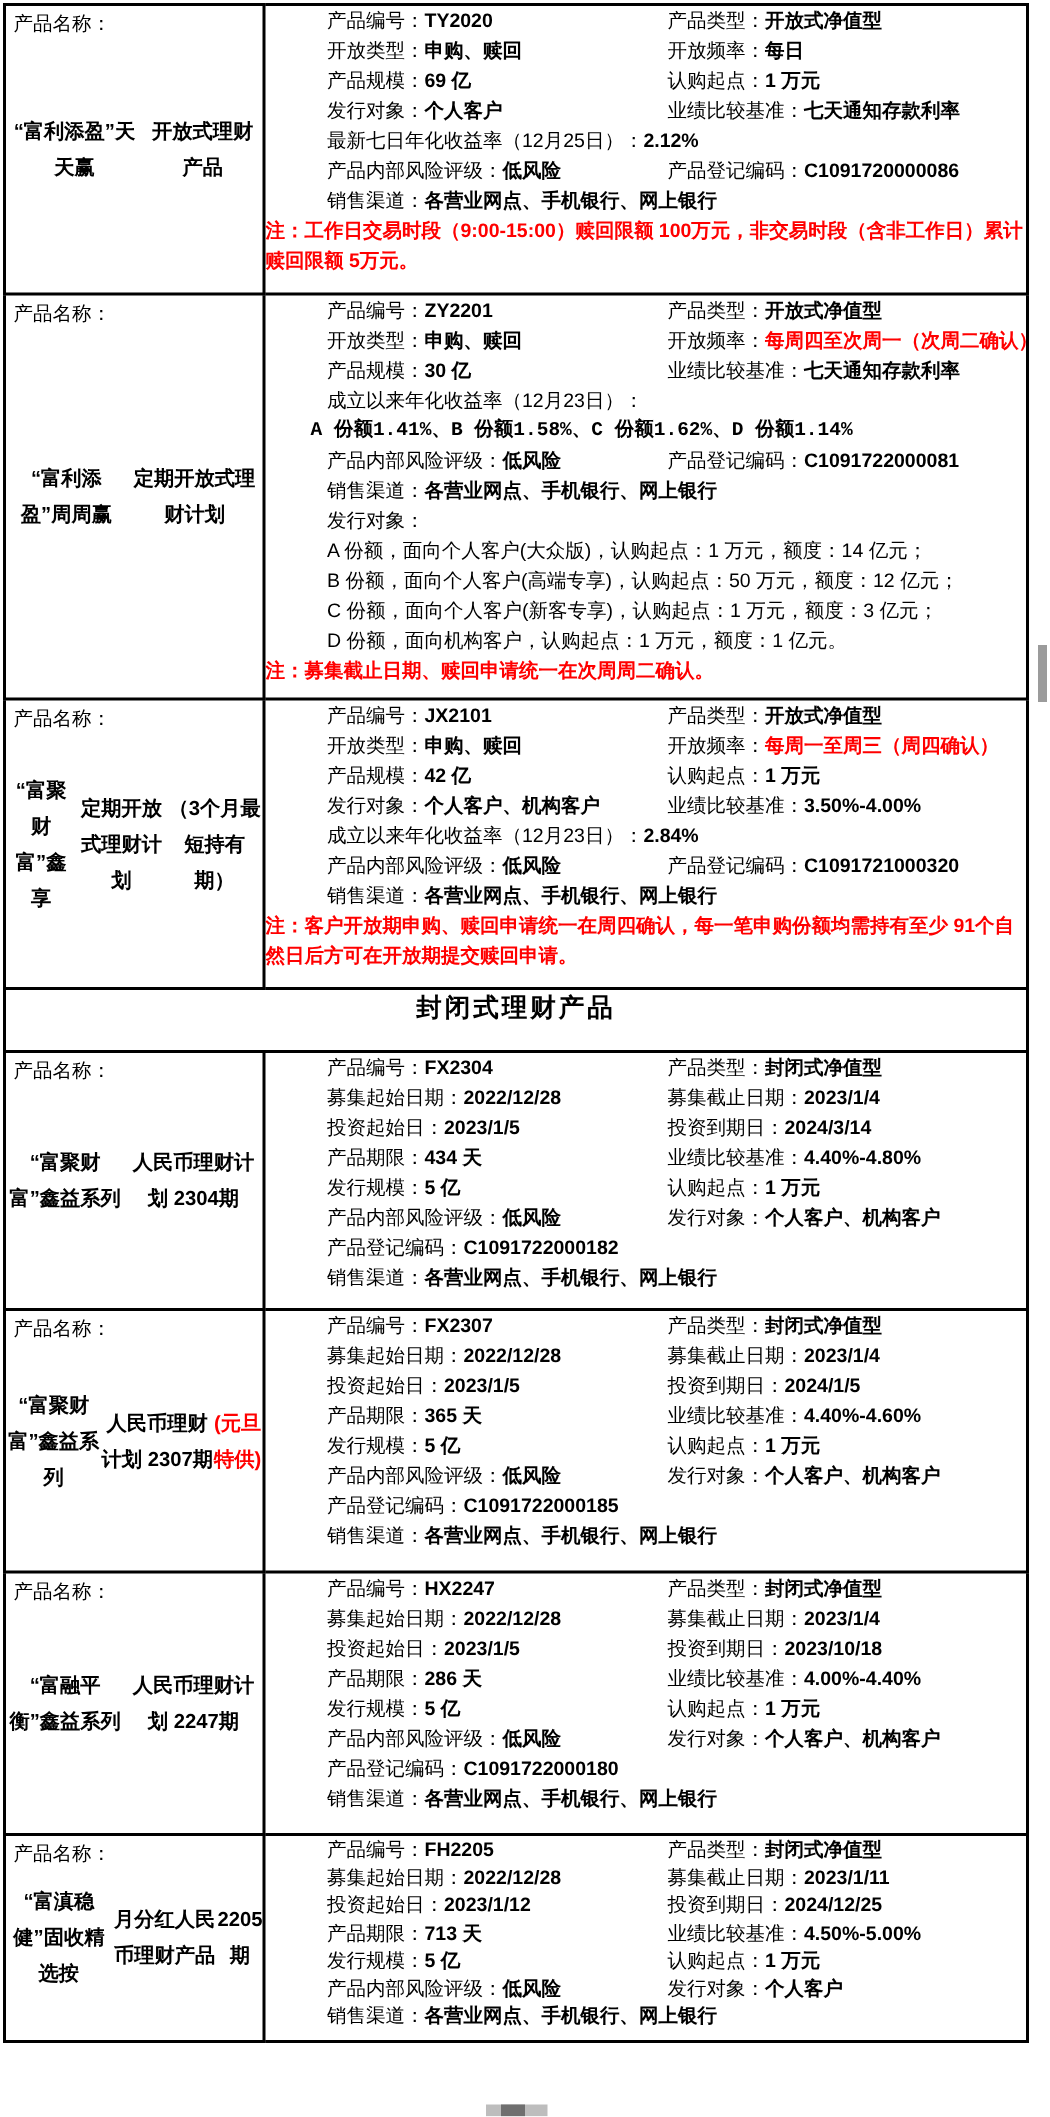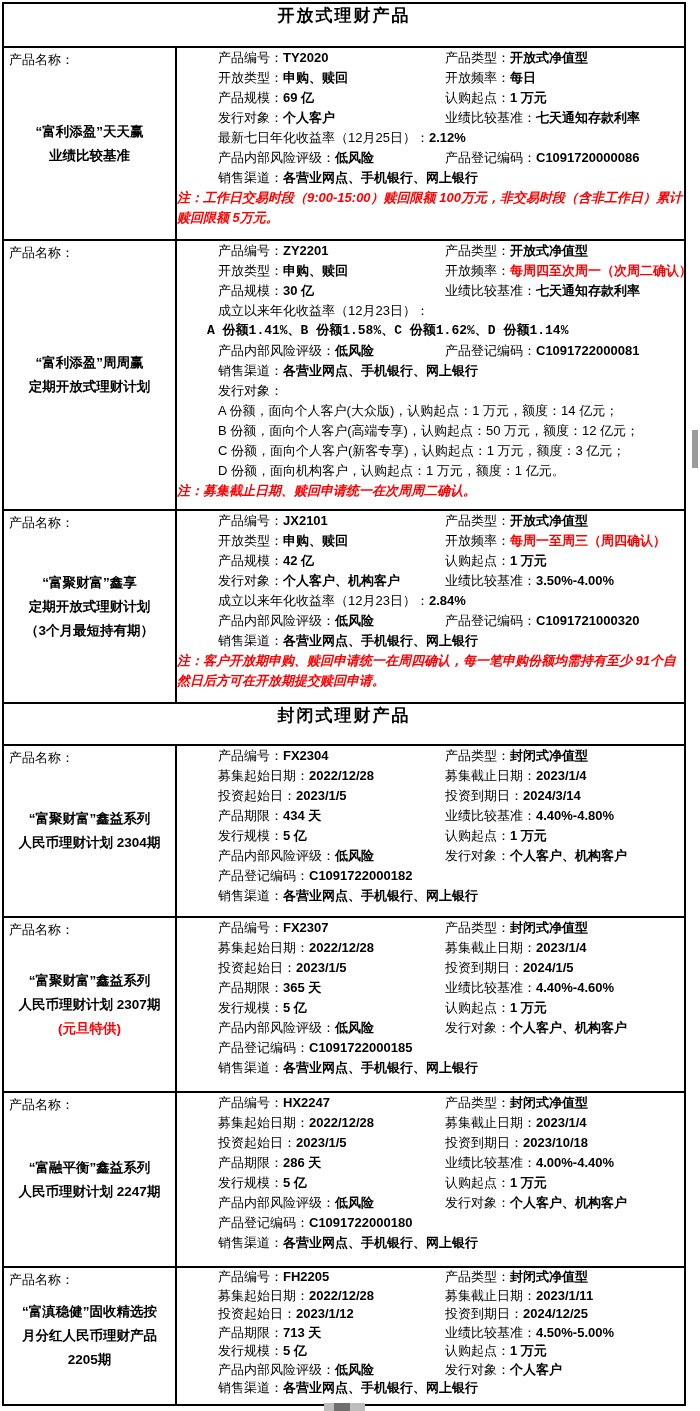--- a/index.html
+++ b/index.html
@@ -3,55 +3,52 @@
 <meta charset="utf-8">
 <style>
   html,body{margin:0;padding:0;background:#ffffff;}
   body{width:700px;height:1411px;font-family:"Liberation Sans","DejaVu Sans",sans-serif;color:#000;}
   .sheet{position:relative;width:700px;height:1411px;background:#fff;overflow:hidden;}
   table.products{position:absolute;left:2px;top:2px;width:684px;border-collapse:collapse;table-layout:fixed;}
   table.products td{border:2px solid #000;vertical-align:top;padding:0;}
   td.section-title{text-align:center;font-weight:bold;font-size:17px;letter-spacing:2px;padding:9px 0 7px 0;}
   td.name-cell{position:relative;}
   .name-label{font-size:13px;padding:3px 2px 0 5px;}
-  .name-box{position:absolute;left:0;top:0;right:0;bottom:0;display:flex;flex-direction:column;justify-content:center;align-items:center;text-align:center;font-weight:bold;font-size:13.5px;line-height:24px;}
+  .name-box{position:absolute;left:0;top:0;right:0;bottom:0;display:flex;flex-direction:row;justify-content:center;align-items:center;text-align:center;font-weight:bold;font-size:13.5px;line-height:24px;}
   td.detail-cell{padding:3px 4px 0 7px;font-size:13px;line-height:20px;}
   td.detail-cell.tight{line-height:18.5px;margin-top:33px;}
   .line{white-space:nowrap;padding-left:41px;}
   .pair{display:flex;}
   .pair .h1{width:227px;flex:0 0 227px;overflow:visible;}
   .pair .h2{flex:1;}
   .lab{font-weight:400;}
   .val{font-weight:bold;}
   .red{color:var(--accent-red,#ff0000);}
-  .note{color:var(--accent-red,#ff0000);font-weight:bold;white-space:normal;font-style:italic;}
+  .note{color:var(--accent-red,#ff0000);font-weight:bold;white-space:normal;}
   .indent{padding-left:30px;font-family:Liberation Mono, monospace;}
   .vscroll-thumb{position:absolute;left:692px;top:430px;width:6px;height:38px;background:var(--scrollbar-gray,#9b9b9b);}
   .hscroll-thumb{position:absolute;left:324px;top:1403px;width:41px;height:8px;background:#bdbdbd;}
   .hscroll-thumb .dark{position:absolute;left:10px;top:0;width:16px;height:8px;background:#6f6f6f;}
 </style>
 </head>
 <body>
 
 <div class="sheet">
   <table class="products">
     <colgroup>
         <col style="width:173px">
         <col>
       </colgroup>
     <tbody id="tbody">
-        <tr class="section-row">
-          <td class="section-title" colspan="2" style="height: 42px;">开放式理财产品</td>
-        </tr>
         <tr class="product-row" style="height: 193px;">
           <td class="name-cell">
             <div class="name-label">产品名称：</div>
             <div class="name-box">
               <div class="nm">“富利添盈”天天赢</div>
-              <div class="nm">业绩比较基准</div>
+              <div class="nm">开放式理财产品</div>
             </div>
           </td>
           <td class="detail-cell">
             <div class="line pair">
               <div class="h1"><span class="lab">产品编号：</span><span class="val">TY2020</span></div>
               <div class="h2"><span class="lab">产品类型：</span><span class="val">开放式净值型</span></div>
             </div>
             <div class="line pair">
               <div class="h1"><span class="lab">开放类型：</span><span class="val">申购、赎回</span></div>
               <div class="h2"><span class="lab">开放频率：</span><span class="val">每日</span></div>

